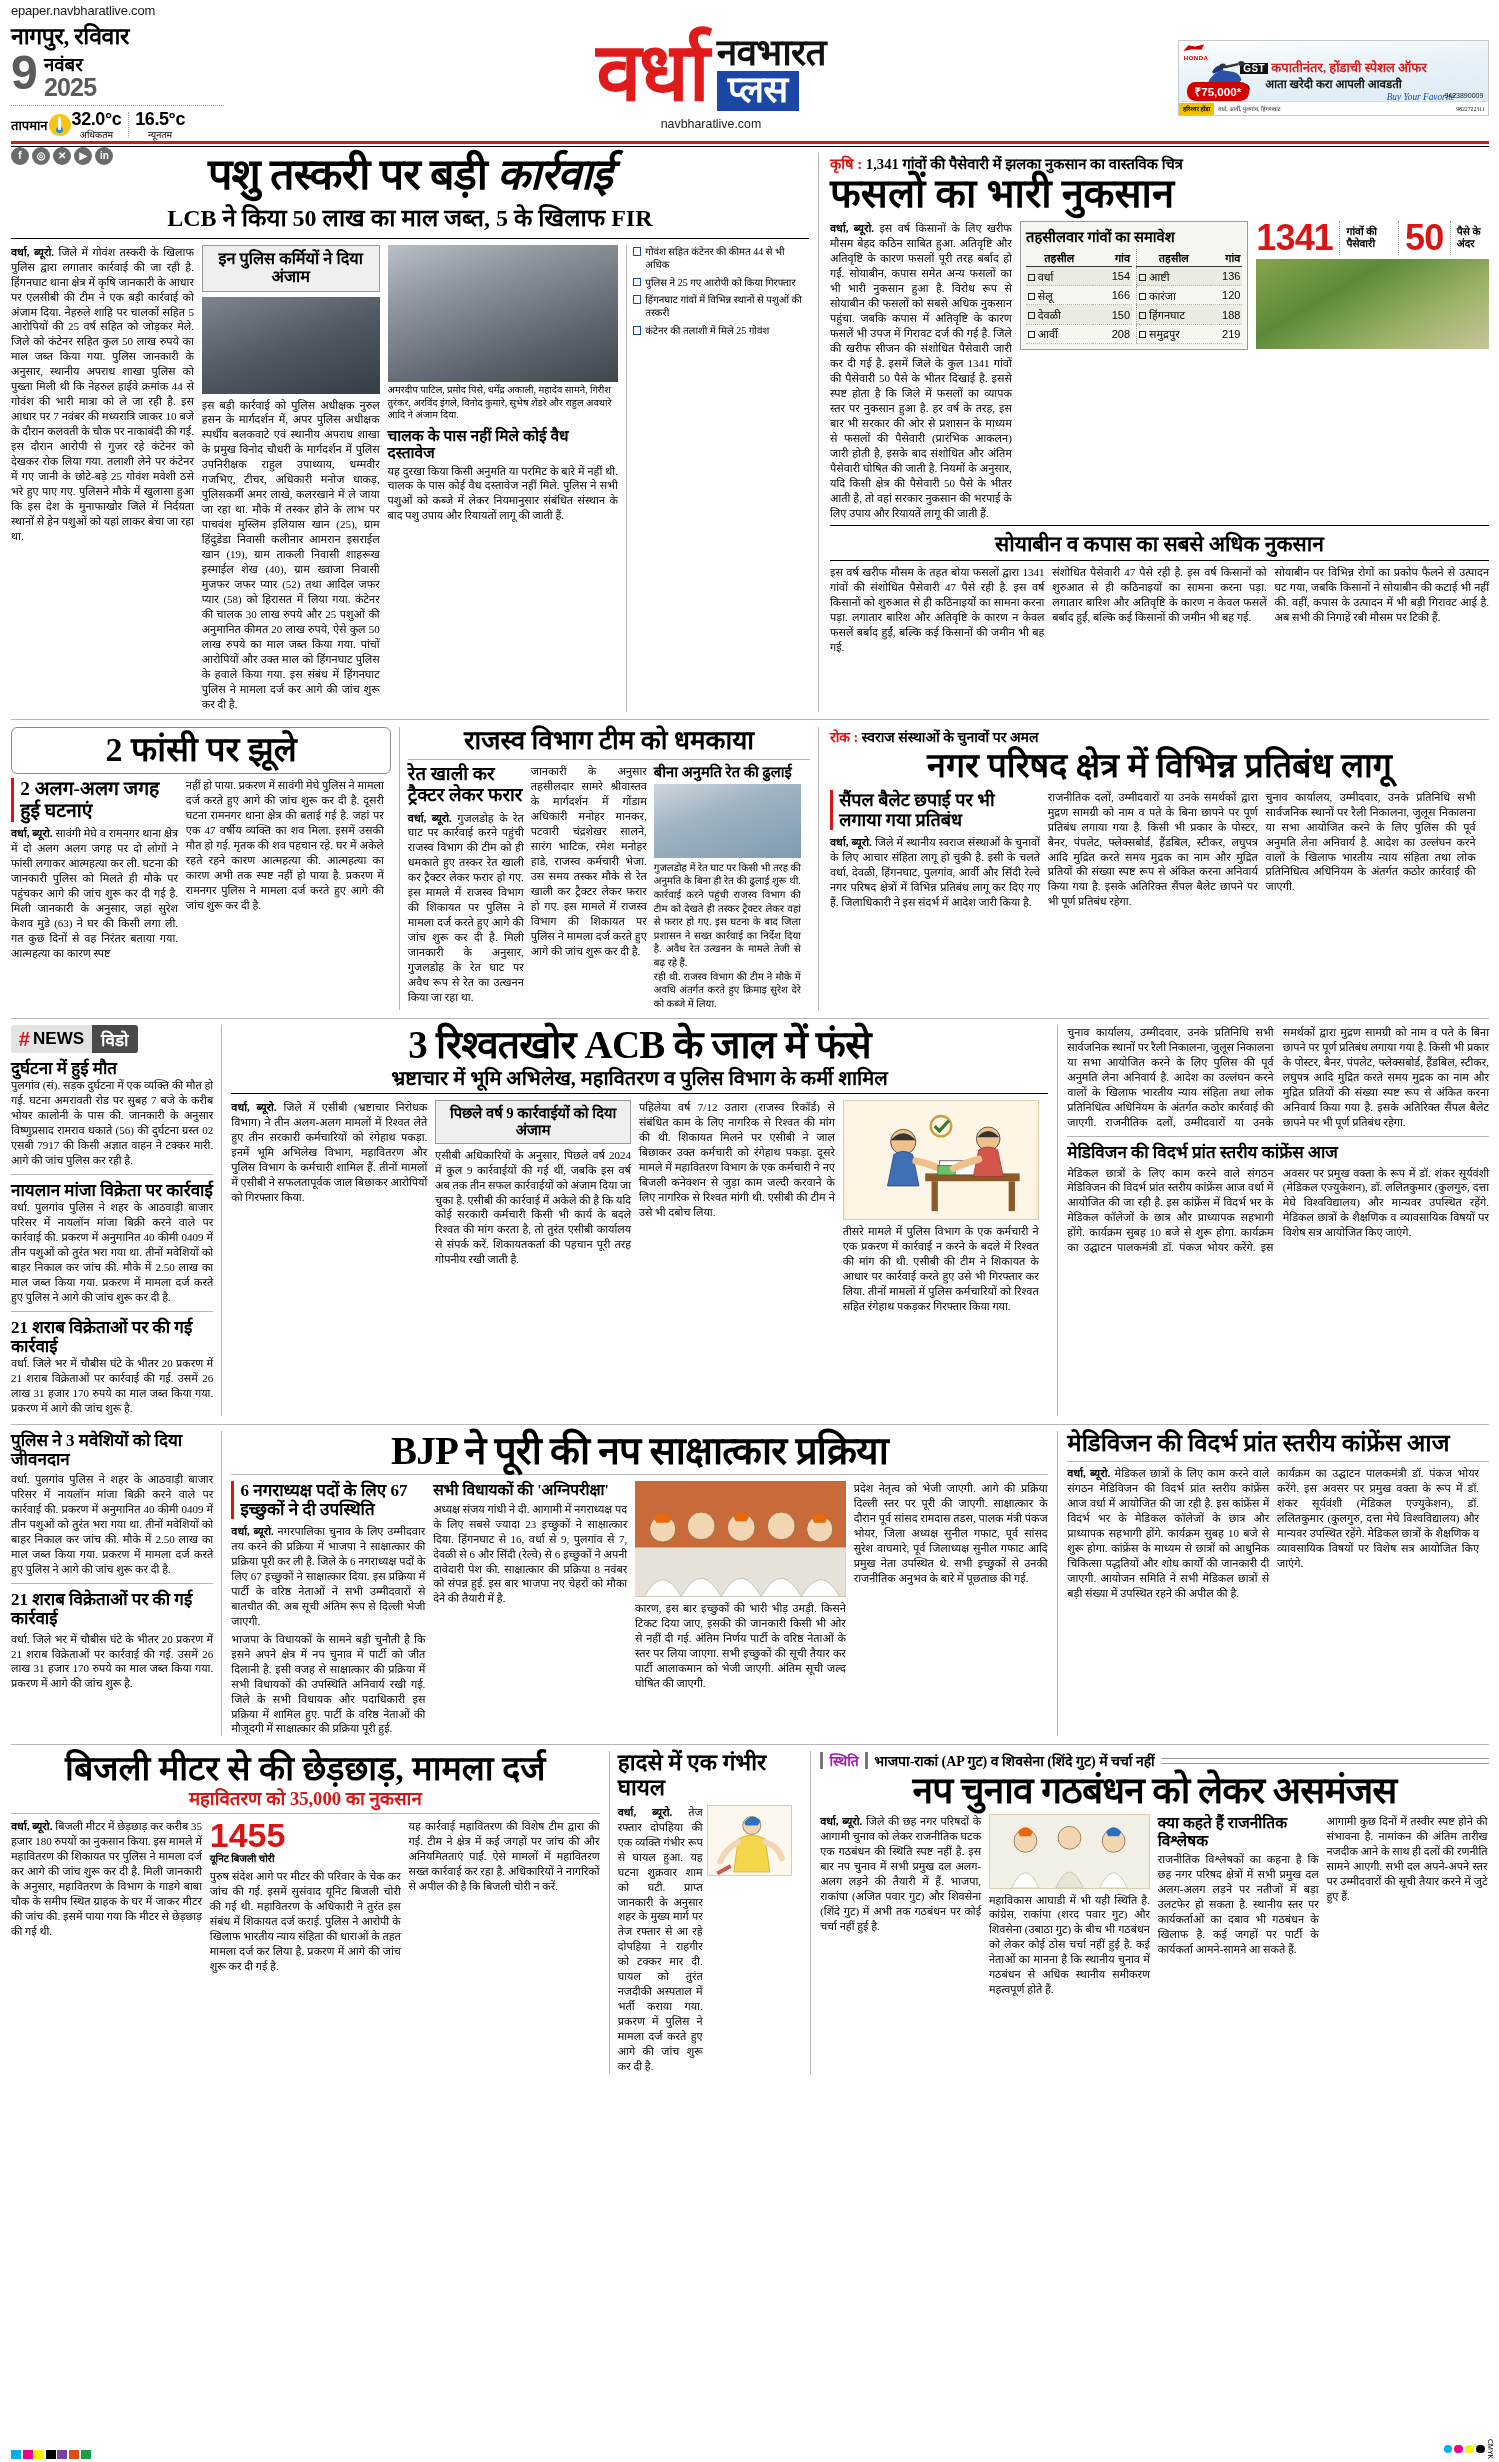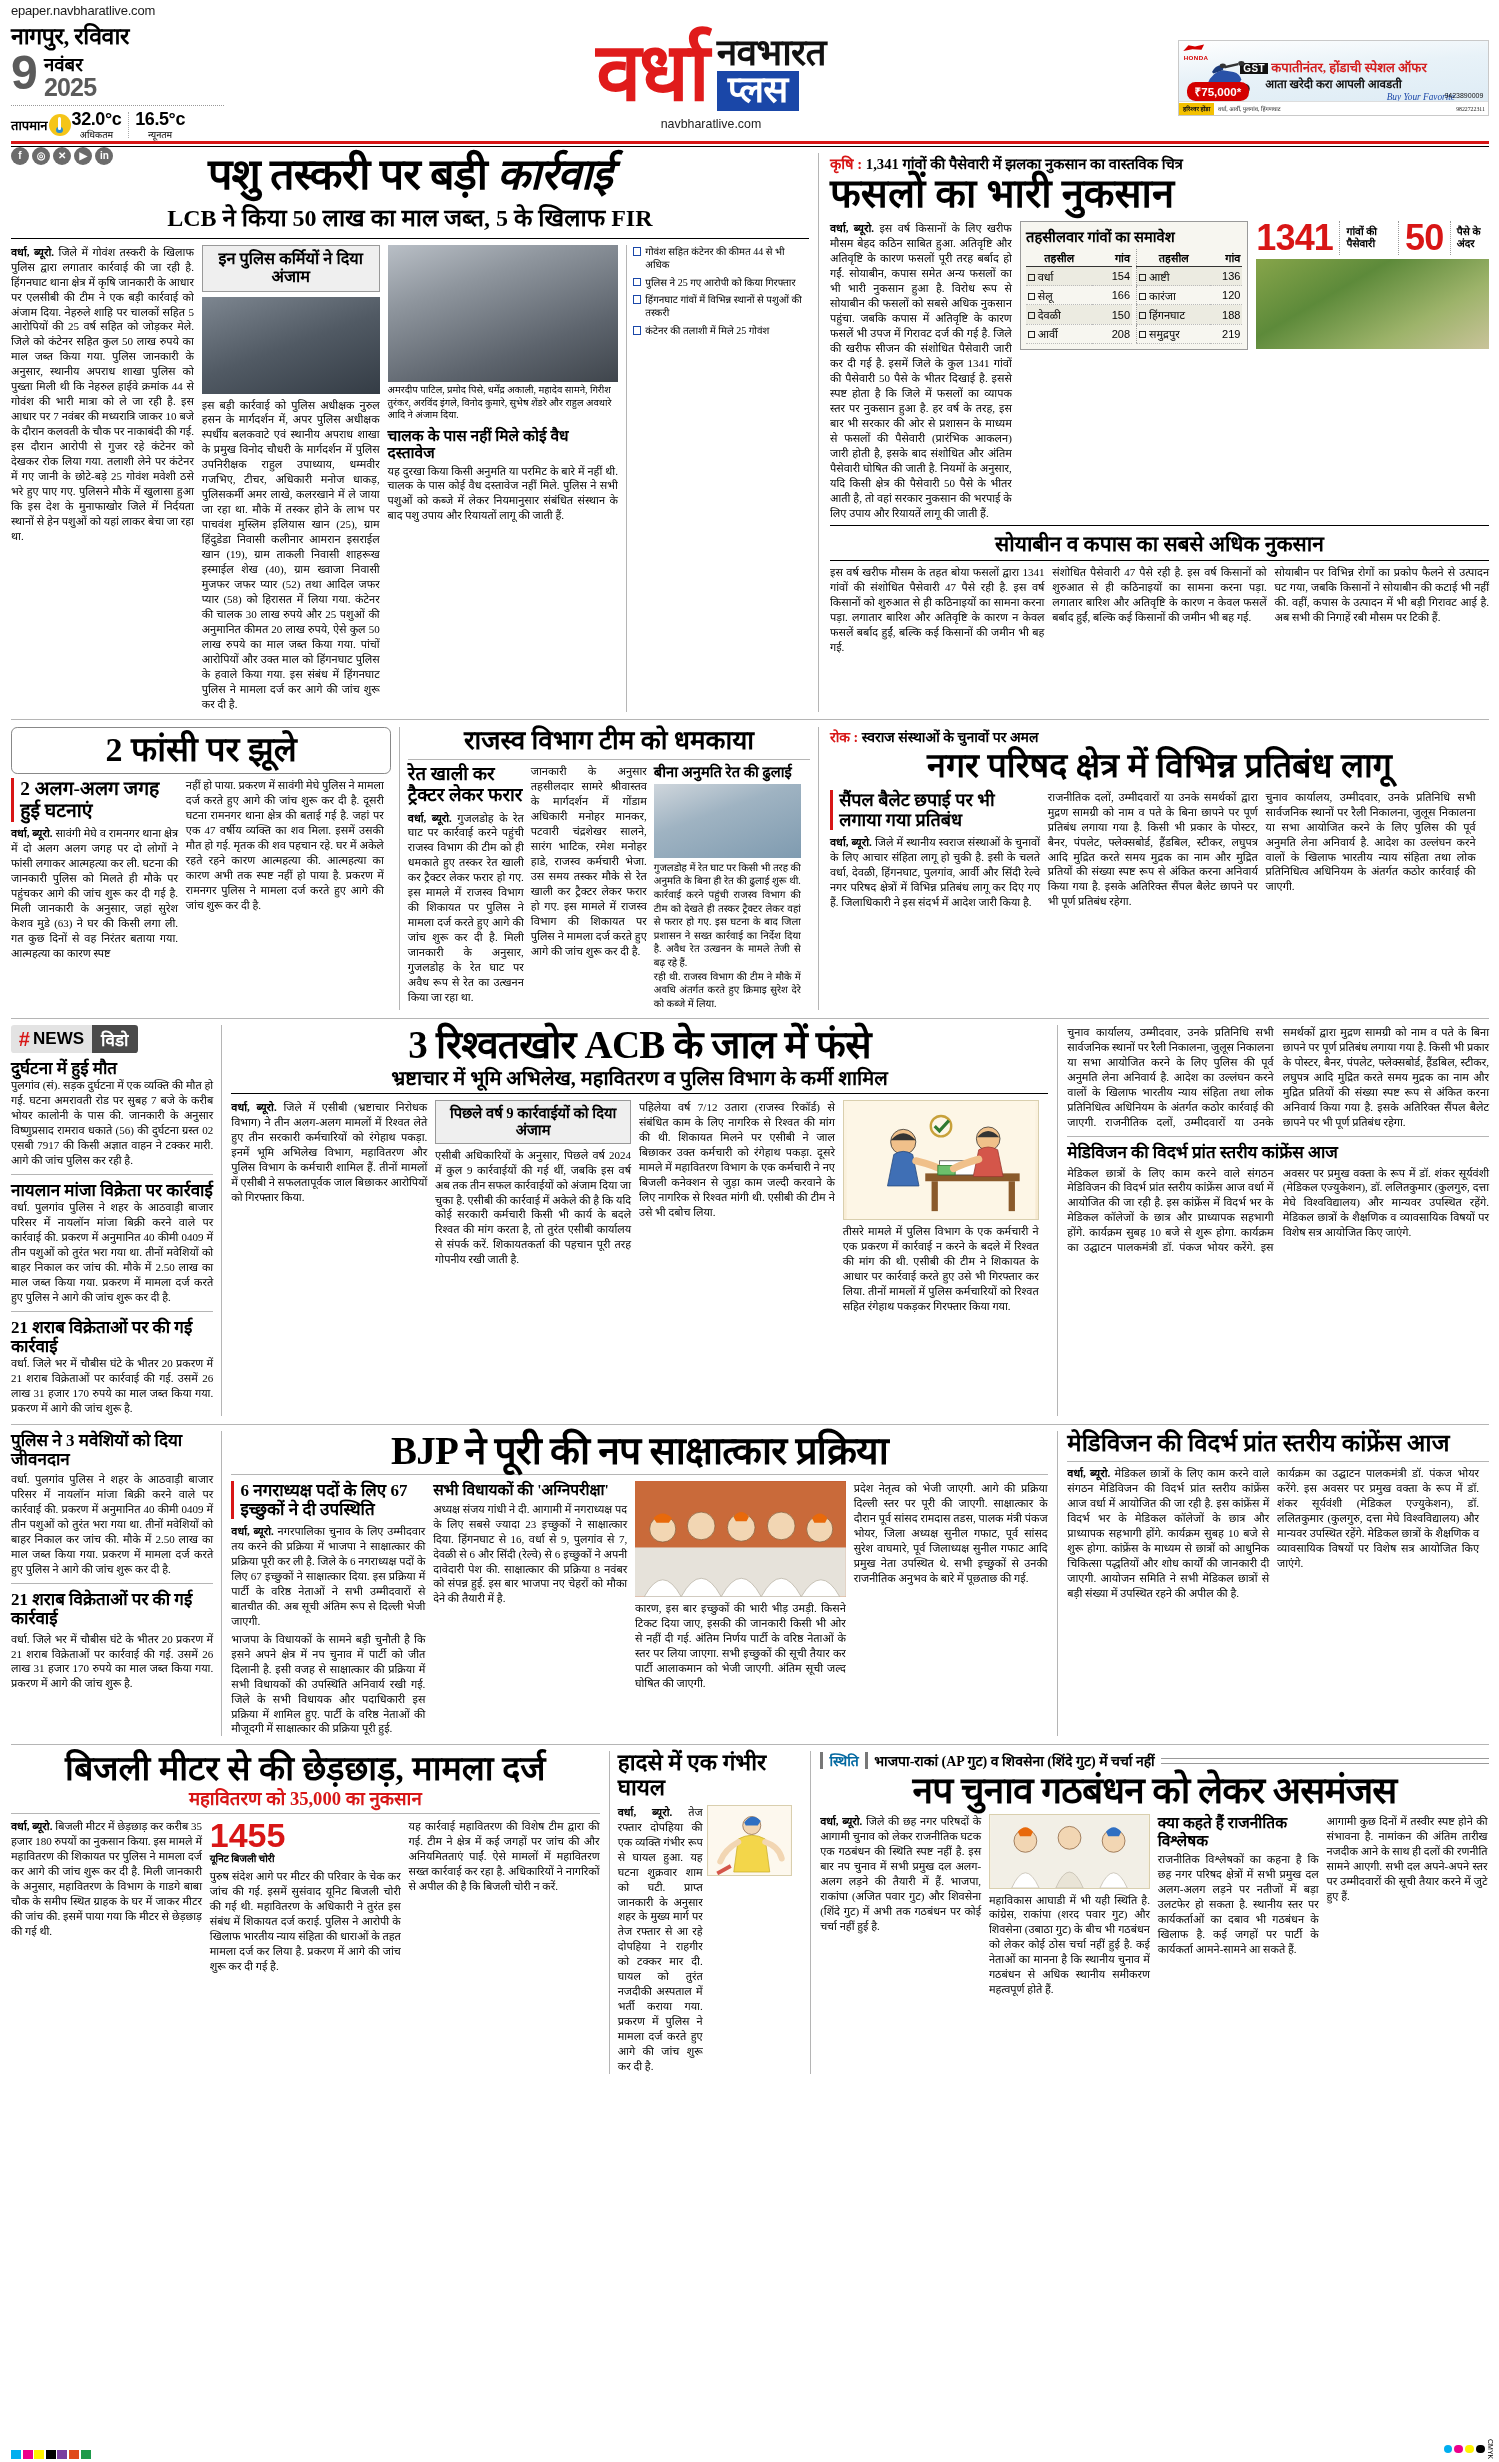--- a/index.html
+++ b/index.html
@@ -203,21 +203,21 @@
 
   
   .sec4 { display: flex; margin-top: 7.8px; border-top: 0.8px solid #b5b5b5; padding-top: 6.2px; }
   .s4-a { width: 598px; padding-right: 9.3px; }
   .s4-b { width: 202px; padding: 0 7.8px; border-left: 0.8px solid #b5b5b5; }
   .s4-c { width: 683px; padding-left: 9.3px; border-left: 0.8px solid #b5b5b5; }
   .num1455 { font-family:"Liberation Sans",sans-serif; font-size: 34px; font-weight: 700; color:#d81616; line-height:.95; }
 
   .status-kicker { display:flex; align-items:center; gap:6.2px; font-size:14px; font-weight:700; }
   .sk-bar { width:3.1px; height:17px; background:#777; }
-  .sk-red { color:#0369a1; }
+  .sk-red { color:#a21caf; }
   .sk-lines { flex:1; border-top:0.8px solid #999; border-bottom:0.8px solid #999; height:5.4px; }
 
   .cmyk { position: absolute; right: 6.2px; bottom: 3.1px; display:flex; gap:2.3px; align-items:center; }
   .cmyk i { width: 8.5px; height: 8.5px; border-radius: 50%; display:block; }
   .cmyk .lbl { font-family:"Liberation Sans",sans-serif; font-size: 7px; writing-mode: vertical-rl; }
 
   .colstrip { position:absolute; left: 11px; bottom: 3.1px; display:flex; gap:1.6px; }
   .colstrip i { width: 10px; height: 8.5px; display:block; }
   .txt-c { columns: 2; column-gap: 9.3px; }
 </style>

